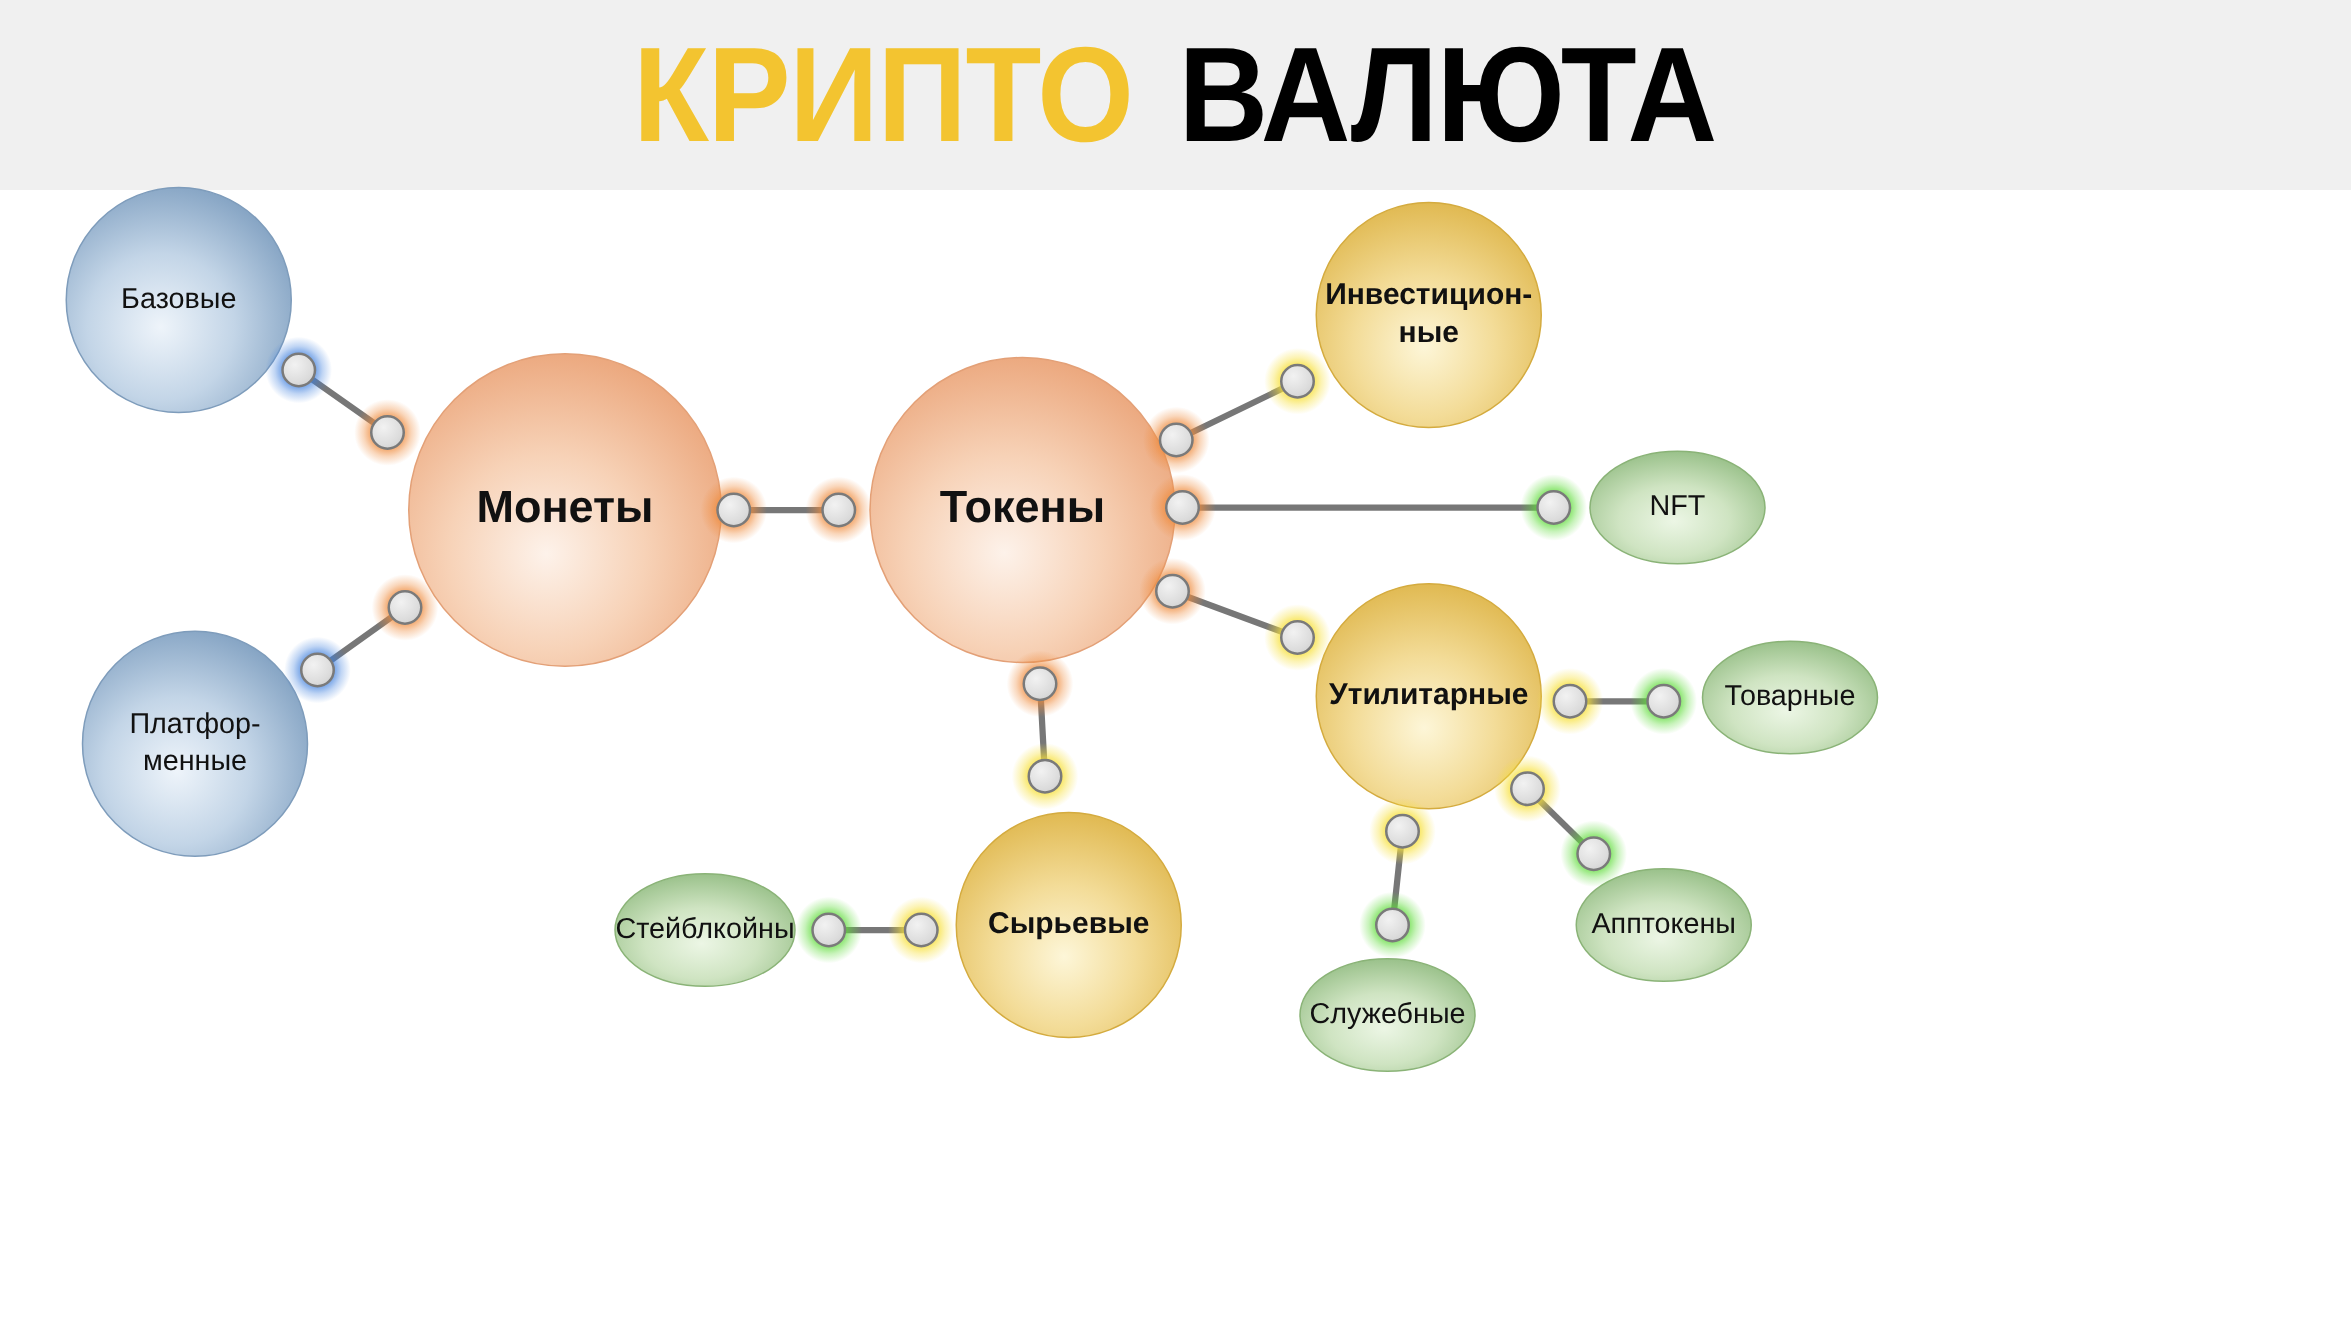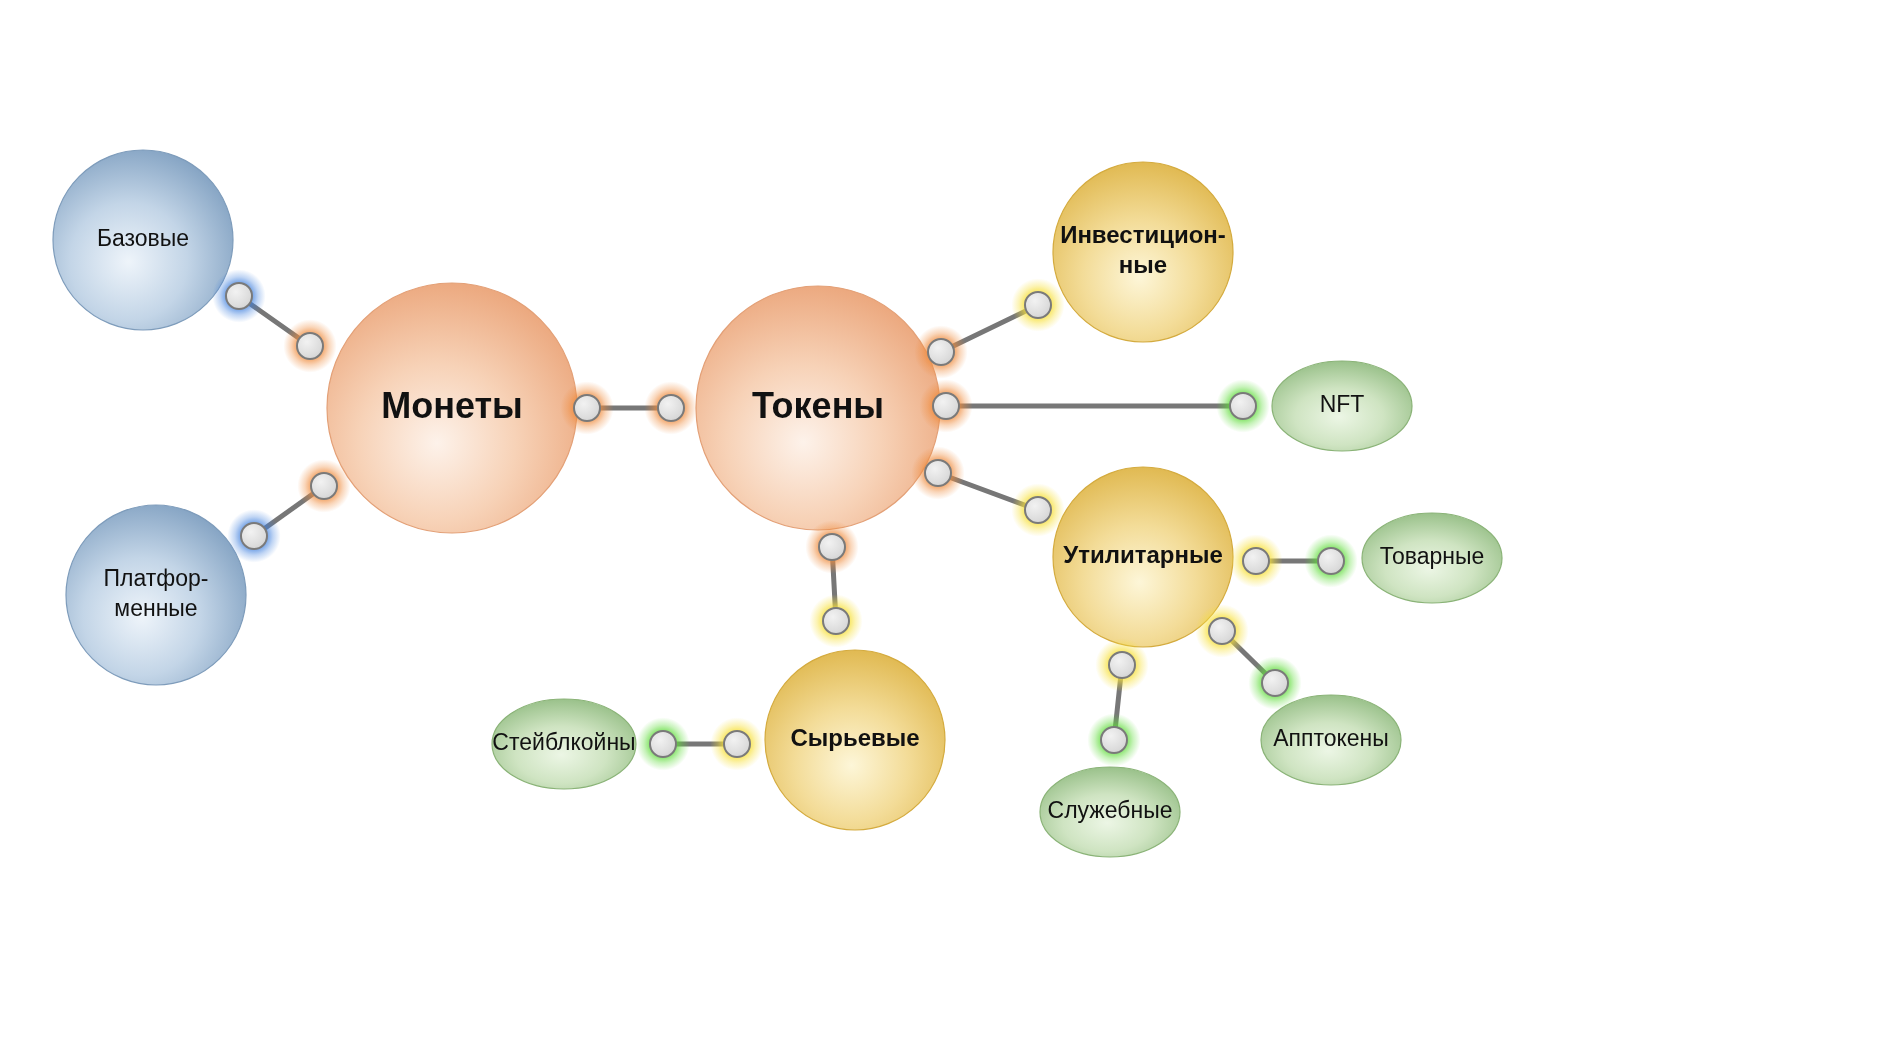--- a/index.html
+++ b/index.html
@@ -31,20 +31,38 @@
                   fill:#111111;text-anchor:middle;dominant-baseline:middle;}
   .lbl-big{font-size:36px;font-weight:bold;}
   .lbl-bold{font-size:24px;font-weight:bold;}
   .lbl-norm{font-size:23px;font-weight:normal;}
 </style>
 </head>
 <body>
 
 <div id="root">
 
+  <div id="header">
+    <div id="title">
+      <span class="t-gold">КРИПТО</span>
+        <span class="t-dark">ВАЛЮТА</span>
+    </div>
+    <div id="logo">
+      <svg viewBox="0 0 110 110" width="110" height="110" aria-hidden="true">
+        <g fill="none" stroke="#d4804a" stroke-width="7">
+          <circle cx="55" cy="55" r="37"></circle>
+          <path d="M34 73 L34 40 L55 61 L76 40 L76 73"></path>
+          <line x1="47" y1="10" x2="47" y2="40"></line>
+          <line x1="63" y1="10" x2="63" y2="40"></line>
+          <line x1="47" y1="73" x2="47" y2="102"></line>
+          <line x1="63" y1="73" x2="63" y2="102"></line>
+        </g>
+      </svg>
+    </div>
+  </div>
 
   <div id="canvas">
     <svg id="mindmap" viewBox="0 0 1881 910">
       <defs>
         <radialGradient id="gradBlue" cx="42%" cy="62%" r="68%">
           <stop offset="0%" stop-color="#eef4fa"></stop>
           <stop offset="48%" stop-color="#c3d5e7"></stop>
           <stop offset="100%" stop-color="#7f9fc0"></stop>
         </radialGradient>
         <radialGradient id="gradOrange" cx="44%" cy="64%" r="70%">

